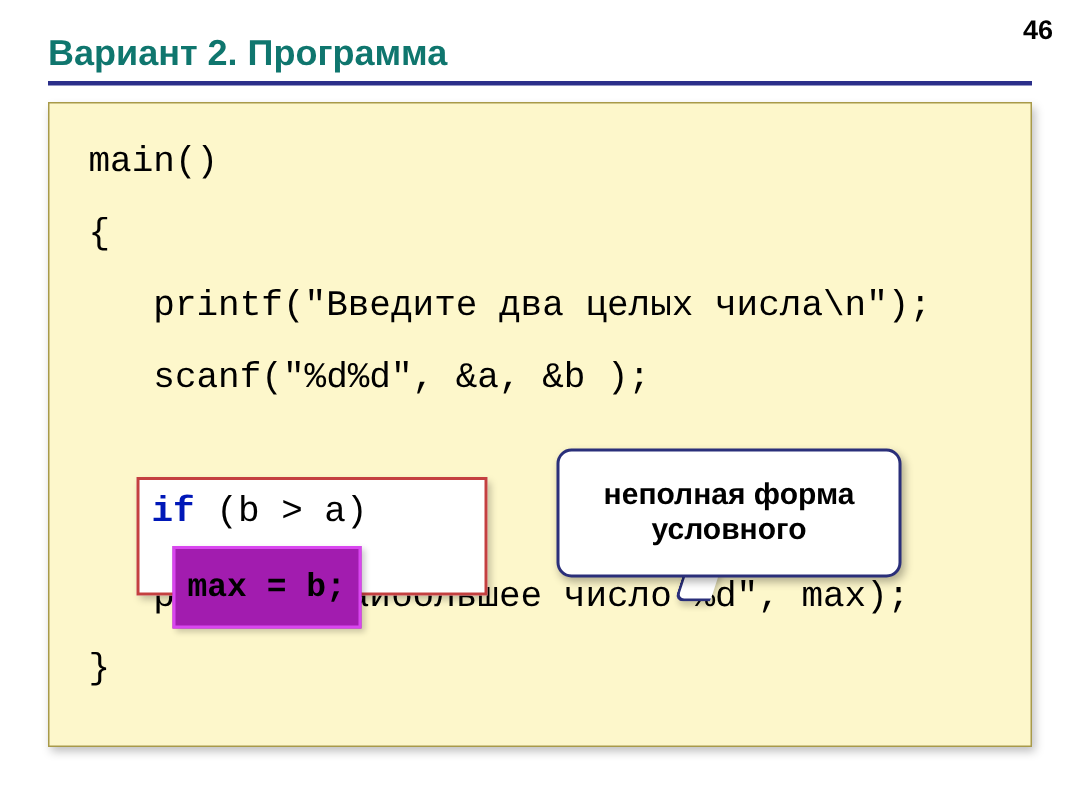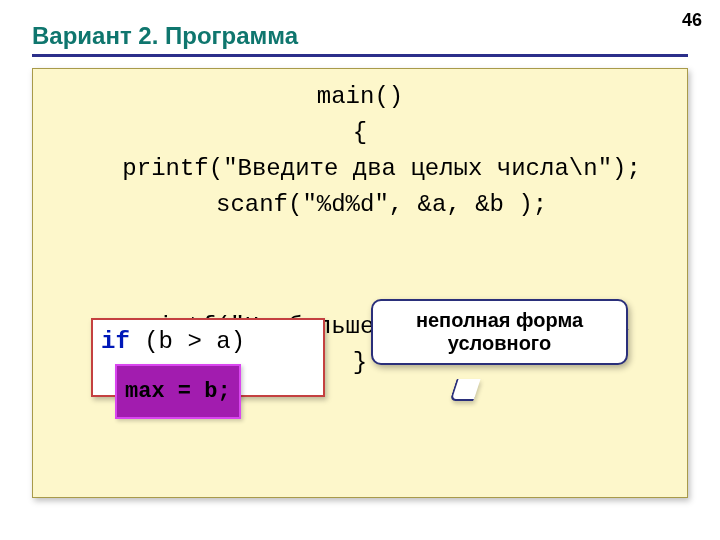--- a/index.html
+++ b/index.html
@@ -45,24 +45,23 @@
     border: 1px solid #a89a4a;
     box-shadow: 2px 3px 6px rgba(0,0,0,0.25);
     padding: 10px 14px 14px 14px;
     font-family: "Courier New", Courier, monospace;
     font-size: 24px;
     line-height: 1.5;
     color: #000;
     box-sizing: border-box;
   }
   .code-box pre {
-    margin: 0;
+    margin: 12px;
     white-space: pre;
     font-family: inherit;
-    text-align: center;
   }
   .highlight-box {
     position: absolute;
     left: 58px;
     top: 249px;
     width: 234px;
     height: 79px;
     background: #fff;
     border: 2px solid #c44040;
     box-shadow: 2px 3px 5px rgba(0,0,0,0.25);
@@ -90,26 +89,26 @@
     padding: 9px 8px;
     font-family: "Courier New", Courier, monospace;
     font-size: 22px;
     font-weight: bold;
     color: #000;
   }
   .callout {
     position: absolute;
     left: 338px;
     top: 230px;
-    width: 257px;
+    width: 230px;
     background: #fff;
     border: 2px solid #2a2f7a;
     border-radius: 10px;
     box-shadow: 2px 3px 6px rgba(0,0,0,0.3);
-    padding: 8px 10px;
+    padding: 18px 10px;
     font-family: Arial, Helvetica, sans-serif;
     font-size: 20px;
     font-weight: bold;
     color: #000;
     text-align: center;
     line-height: 1.15;
     box-sizing: border-box;
   }
   .callout-tail {
     position: absolute;

